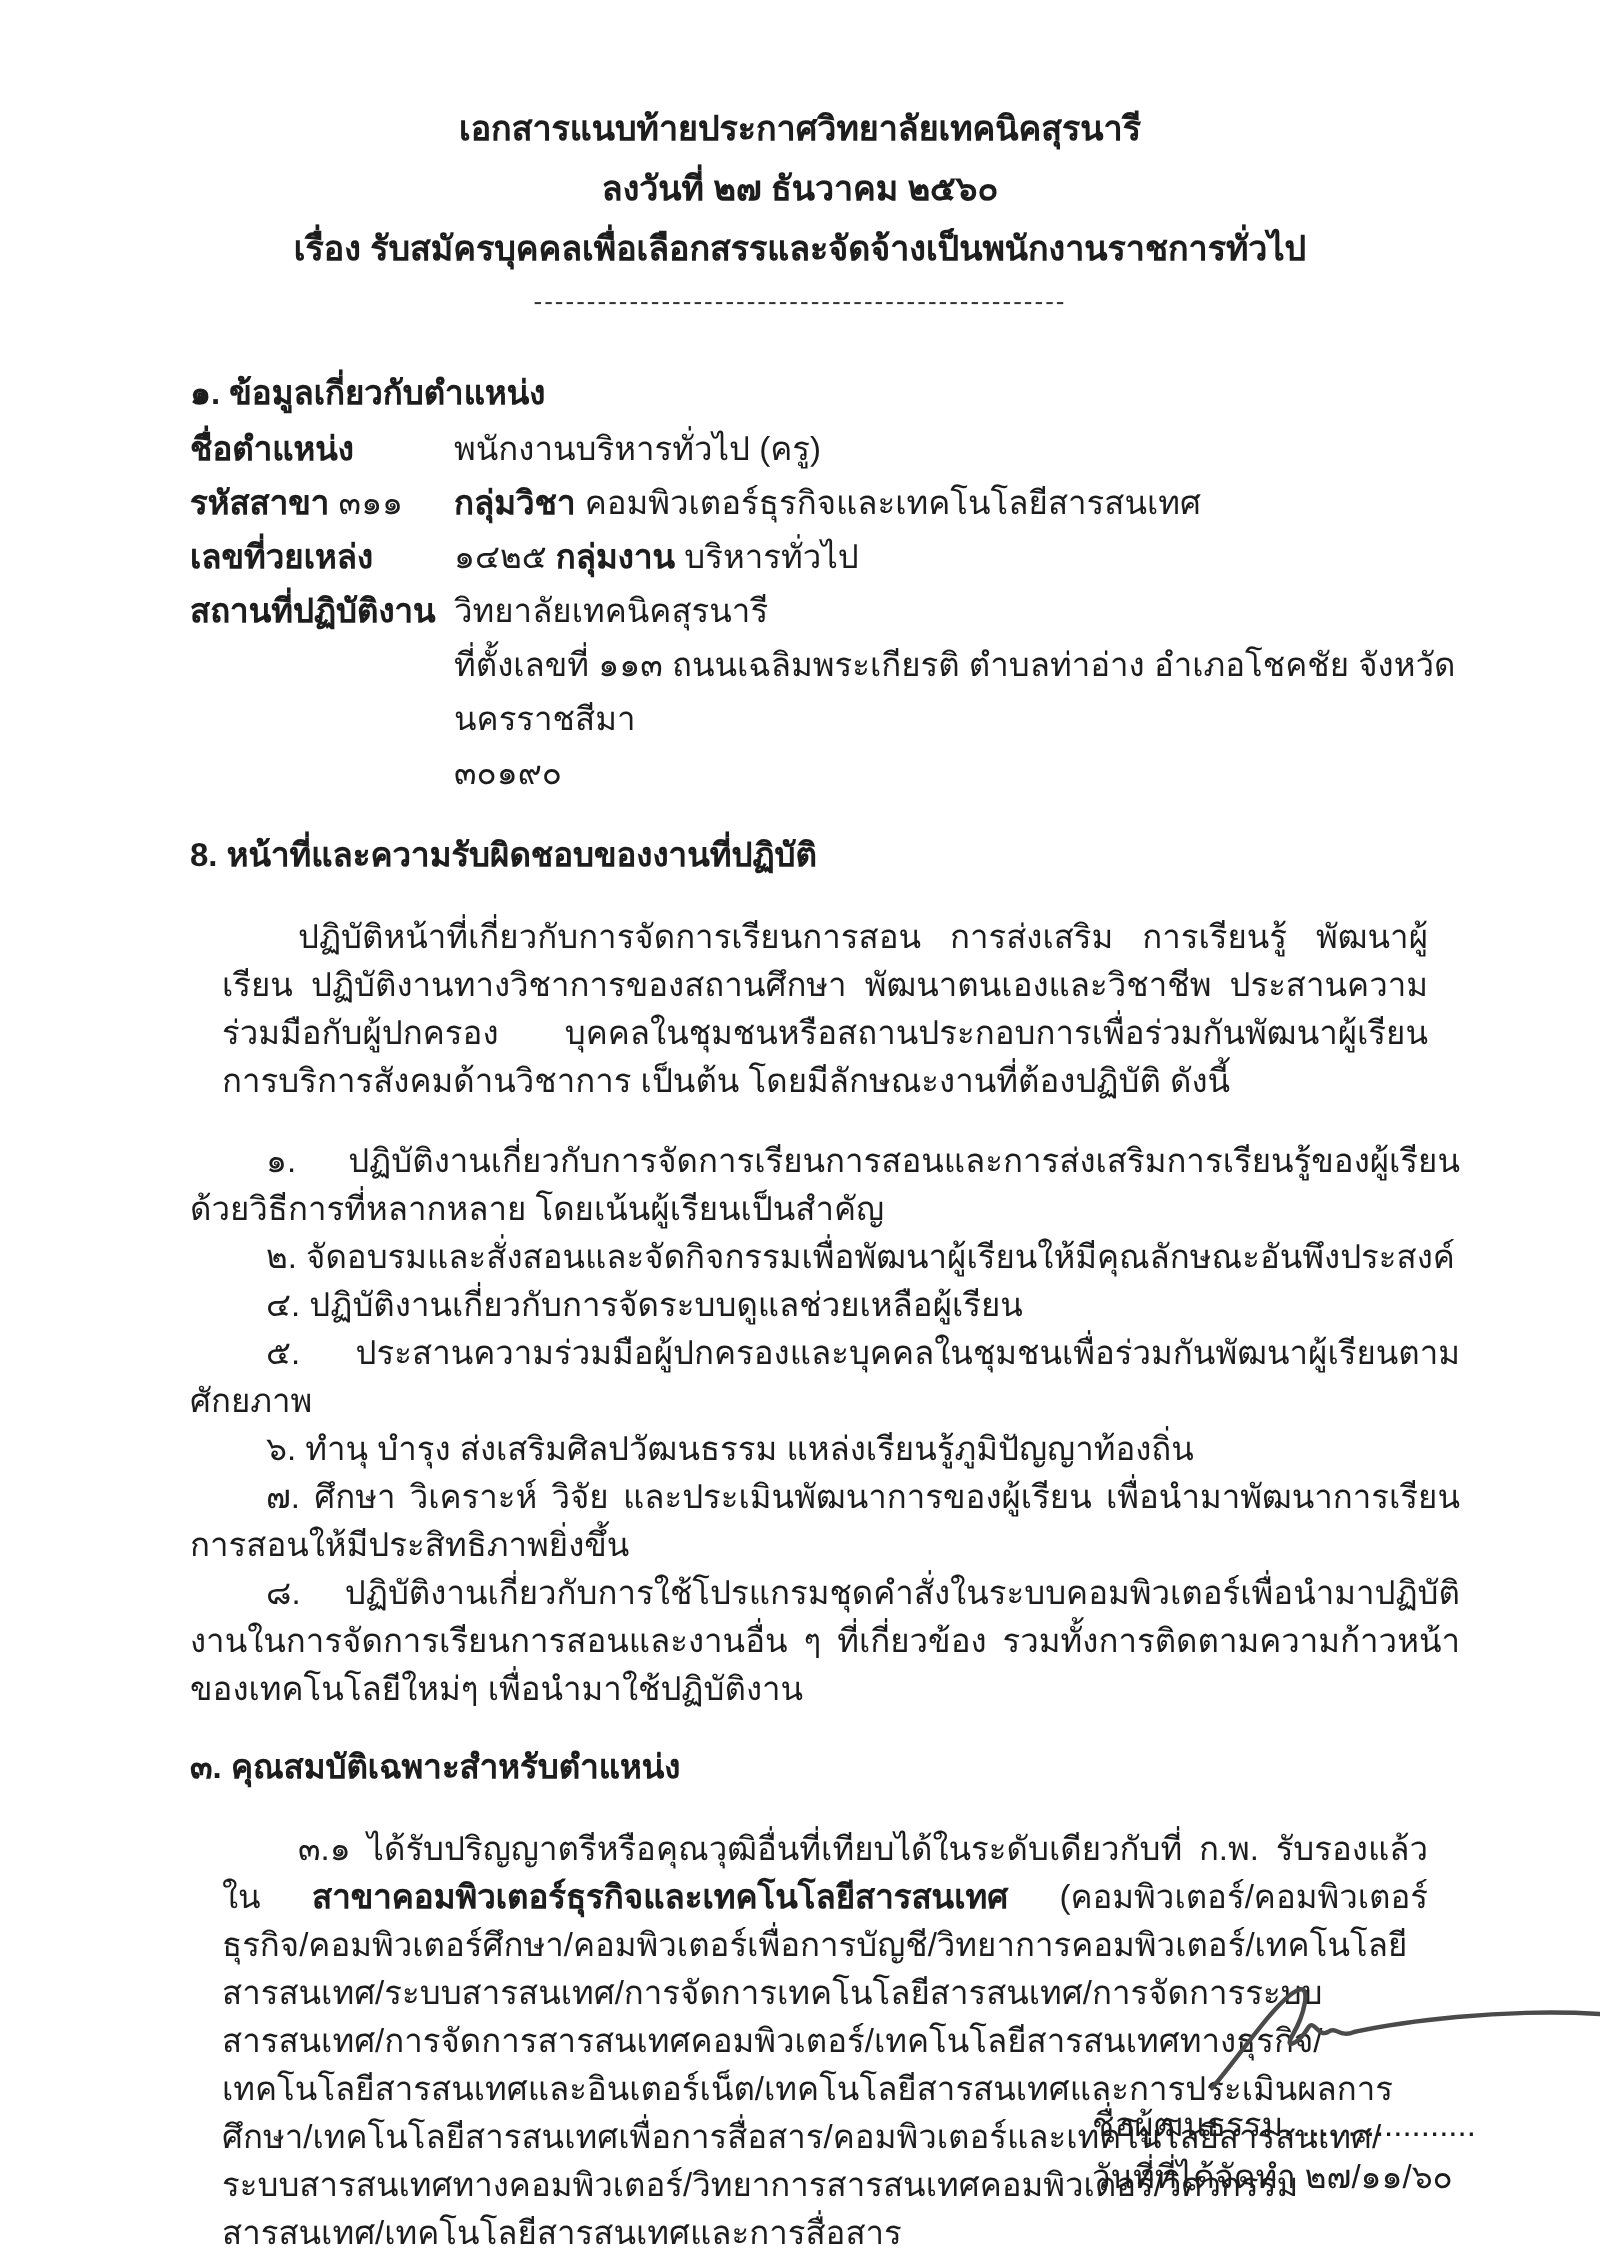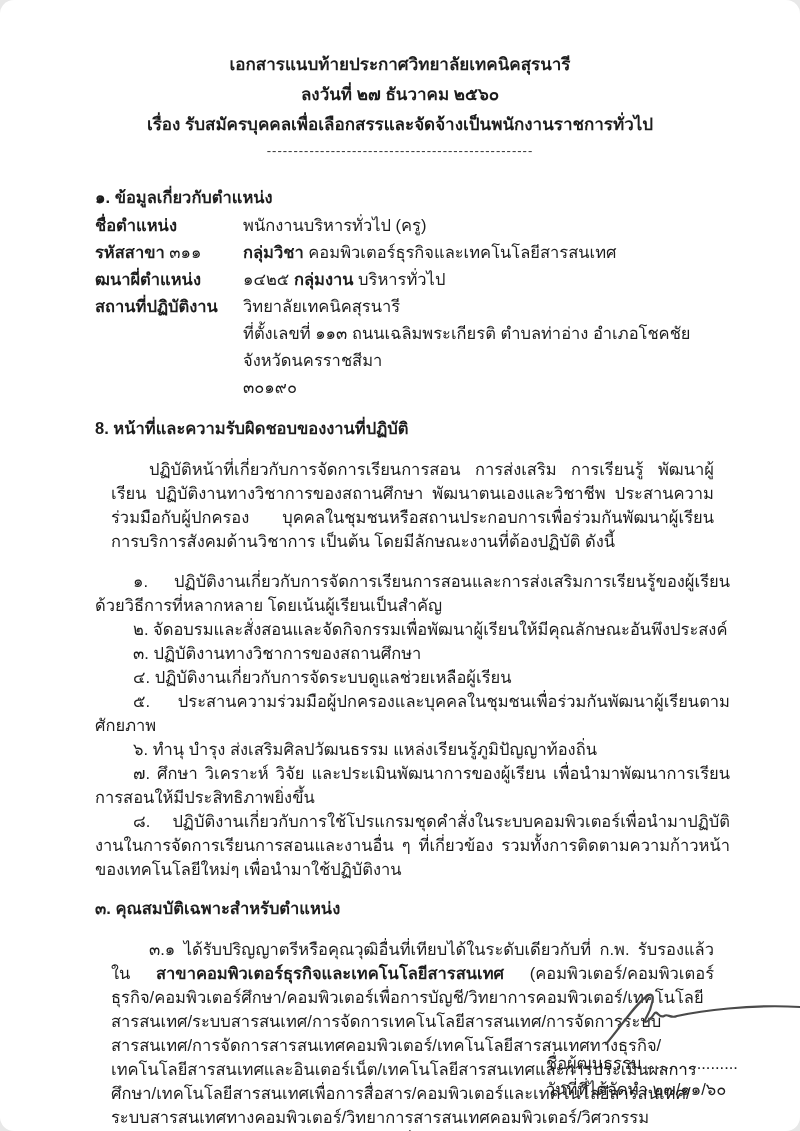--- a/index.html
+++ b/index.html
@@ -5,33 +5,32 @@
   html,body { margin:0; padding:0; background:#e8e8e8; }
   .doc {
     position:relative;
     width:800px; height:1131px;
     margin:0 auto;
     background:#ffffff;
     color:#1d1d1d;
     font-family:"Liberation Sans", sans-serif;
     font-size:16.5px;
     overflow:hidden;
-    border-radius:14px;
   }
   
   .doc-header { padding-top:50px; text-align:center; }
   .doc-header .hline { margin:0; line-height:30px; font-weight:bold; font-size:17px; }
   .doc-header .sep { margin:0; line-height:22px; font-weight:normal; color:#333; letter-spacing:1px; font-size:13px; }
 
   
   .content { padding:8px 70px 0 95px; }
   .sec-title { font-weight:bold; margin:14px 0 2px 0; line-height:26px; }
 
   
-  .info-grid { display:grid; grid-template-columns:132px 1fr; column-gap:16px; }
+  .info-grid { display:grid; grid-template-columns:132px 1fr; column-gap:0; }
   .info-grid .cell { line-height:27px; }
   .b { font-weight:bold; }
 
   
   .para { margin:16px; line-height:24px; text-align:justify; text-indent:38px; }
   .duty { margin:0; line-height:24px; text-align:justify; text-indent:38px; }
 
   
   .sig-block {
     position:absolute; top:992px; right:0; width:262px;
@@ -63,21 +62,21 @@
 
       <div class="cell">
         <span class="b">รหัสสาขา</span>
         <span>๓๑๑</span>
       </div>
       <div class="cell">
         <span class="b">กลุ่มวิชา</span>
         <span>คอมพิวเตอร์ธุรกิจและเทคโนโลยีสารสนเทศ</span>
       </div>
 
-      <div class="cell b">ฒนาผี่ตำแหน่ง</div>
+      <div class="cell b">เลขที่วยเหล่ง</div>
       <div class="cell">
         <span>๑๔๒๕</span>
         <span class="b">กลุ่มงาน</span>
         <span>บริหารทั่วไป</span>
       </div>
 
       <div class="cell b">สถานที่ปฏิบัติงาน</div>
       <div class="cell">วิทยาลัยเทคนิคสุรนารี</div>
 
       <div class="cell"></div>
@@ -86,21 +85,20 @@
       <div class="cell"></div>
       <div class="cell">๓๐๑๙๐</div>
     </div>
 
     <p class="sec-title">8. หน้าที่และความรับผิดชอบของงานที่ปฏิบัติ</p>
     <p class="para">ปฏิบัติหน้าที่เกี่ยวกับการจัดการเรียนการสอน  การส่งเสริม  การเรียนรู้  พัฒนาผู้เรียน  ปฏิบัติงานทางวิชาการของสถานศึกษา  พัฒนาตนเองและวิชาชีพ  ประสานความร่วมมือกับผู้ปกครอง  บุคคลในชุมชนหรือสถานประกอบการเพื่อร่วมกันพัฒนาผู้เรียน  การบริการสังคมด้านวิชาการ  เป็นต้น  โดยมีลักษณะงานที่ต้องปฏิบัติ  ดังนี้</p>
 
     <div>
       <p class="duty">๑.  ปฏิบัติงานเกี่ยวกับการจัดการเรียนการสอนและการส่งเสริมการเรียนรู้ของผู้เรียนด้วยวิธีการที่หลากหลาย  โดยเน้นผู้เรียนเป็นสำคัญ</p>
       <p class="duty">๒.  จัดอบรมและสั่งสอนและจัดกิจกรรมเพื่อพัฒนาผู้เรียนให้มีคุณลักษณะอันพึงประสงค์</p>
-      <p class="duty">๓.  ปฏิบัติงานทางวิชาการของสถานศึกษา</p>
       <p class="duty">๔.  ปฏิบัติงานเกี่ยวกับการจัดระบบดูแลช่วยเหลือผู้เรียน</p>
       <p class="duty">๕.  ประสานความร่วมมือผู้ปกครองและบุคคลในชุมชนเพื่อร่วมกันพัฒนาผู้เรียนตามศักยภาพ</p>
       <p class="duty">๖.  ทำนุ บำรุง ส่งเสริมศิลปวัฒนธรรม  แหล่งเรียนรู้ภูมิปัญญาท้องถิ่น</p>
       <p class="duty">๗.  ศึกษา วิเคราะห์ วิจัย และประเมินพัฒนาการของผู้เรียน  เพื่อนำมาพัฒนาการเรียนการสอนให้มีประสิทธิภาพยิ่งขึ้น</p>
       <p class="duty">๘.  ปฏิบัติงานเกี่ยวกับการใช้โปรแกรมชุดคำสั่งในระบบคอมพิวเตอร์เพื่อนำมาปฏิบัติงานในการจัดการเรียนการสอนและงานอื่น ๆ  ที่เกี่ยวข้อง  รวมทั้งการติดตามความก้าวหน้าของเทคโนโลยีใหม่ๆ  เพื่อนำมาใช้ปฏิบัติงาน</p>
     </div>
 
     <p class="sec-title">๓. คุณสมบัติเฉพาะสำหรับตำแหน่ง</p>
     <p class="para"><span>๓.๑  ได้รับปริญญาตรีหรือคุณวุฒิอื่นที่เทียบได้ในระดับเดียวกับที่ ก.พ. รับรองแล้วใน </span><span class="b">สาขาคอมพิวเตอร์ธุรกิจและเทคโนโลยีสารสนเทศ </span><span>(คอมพิวเตอร์/คอมพิวเตอร์ธุรกิจ/คอมพิวเตอร์ศึกษา/คอมพิวเตอร์เพื่อการบัญชี/วิทยาการคอมพิวเตอร์/เทคโนโลยีสารสนเทศ/ระบบสารสนเทศ/การจัดการเทคโนโลยีสารสนเทศ/การจัดการระบบสารสนเทศ/การจัดการสารสนเทศคอมพิวเตอร์/เทคโนโลยีสารสนเทศทางธุรกิจ/เทคโนโลยีสารสนเทศและอินเตอร์เน็ต/เทคโนโลยีสารสนเทศและการประเมินผลการศึกษา/เทคโนโลยีสารสนเทศเพื่อการสื่อสาร/คอมพิวเตอร์และเทคโนโลยีสารสนเทศ/ระบบสารสนเทศทางคอมพิวเตอร์/วิทยาการสารสนเทศคอมพิวเตอร์/วิศวกรรมสารสนเทศ/เทคโนโลยีสารสนเทศและการสื่อสาร</span></p>
 

